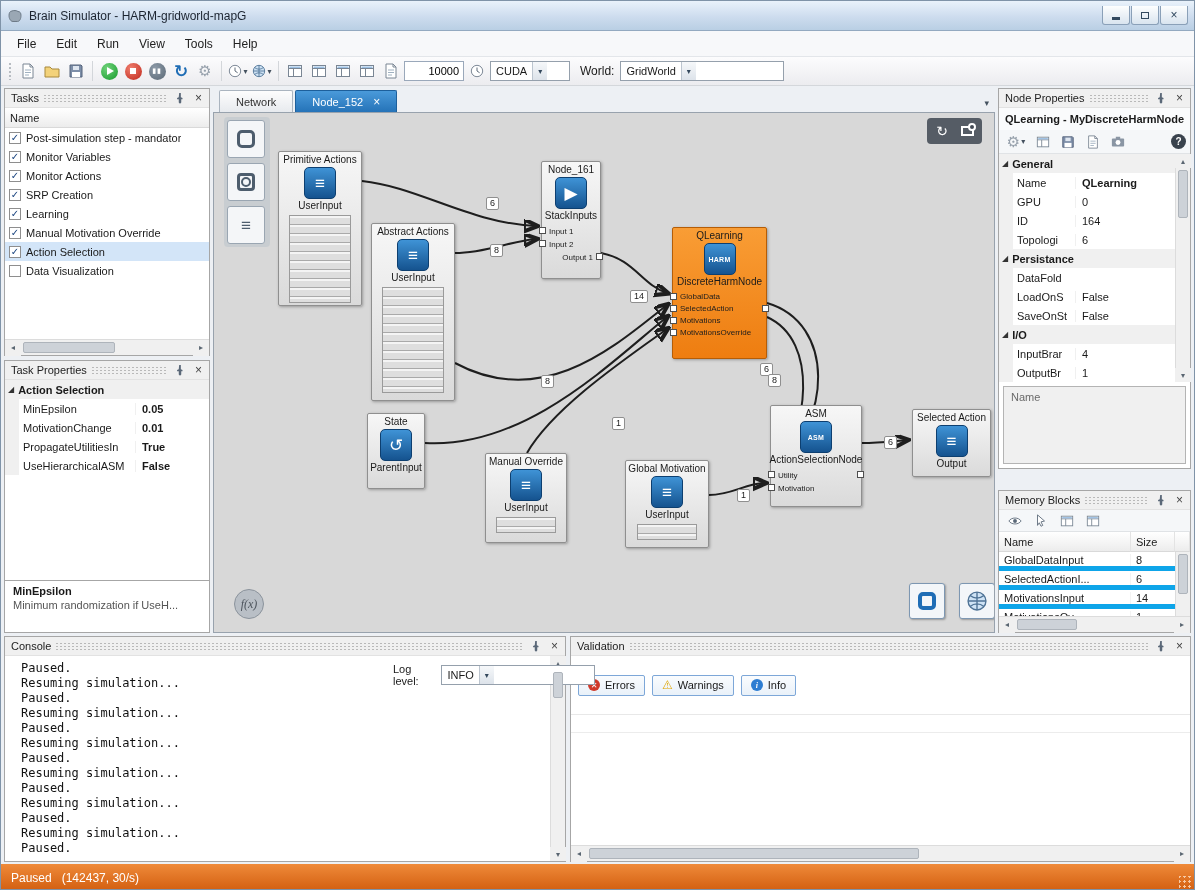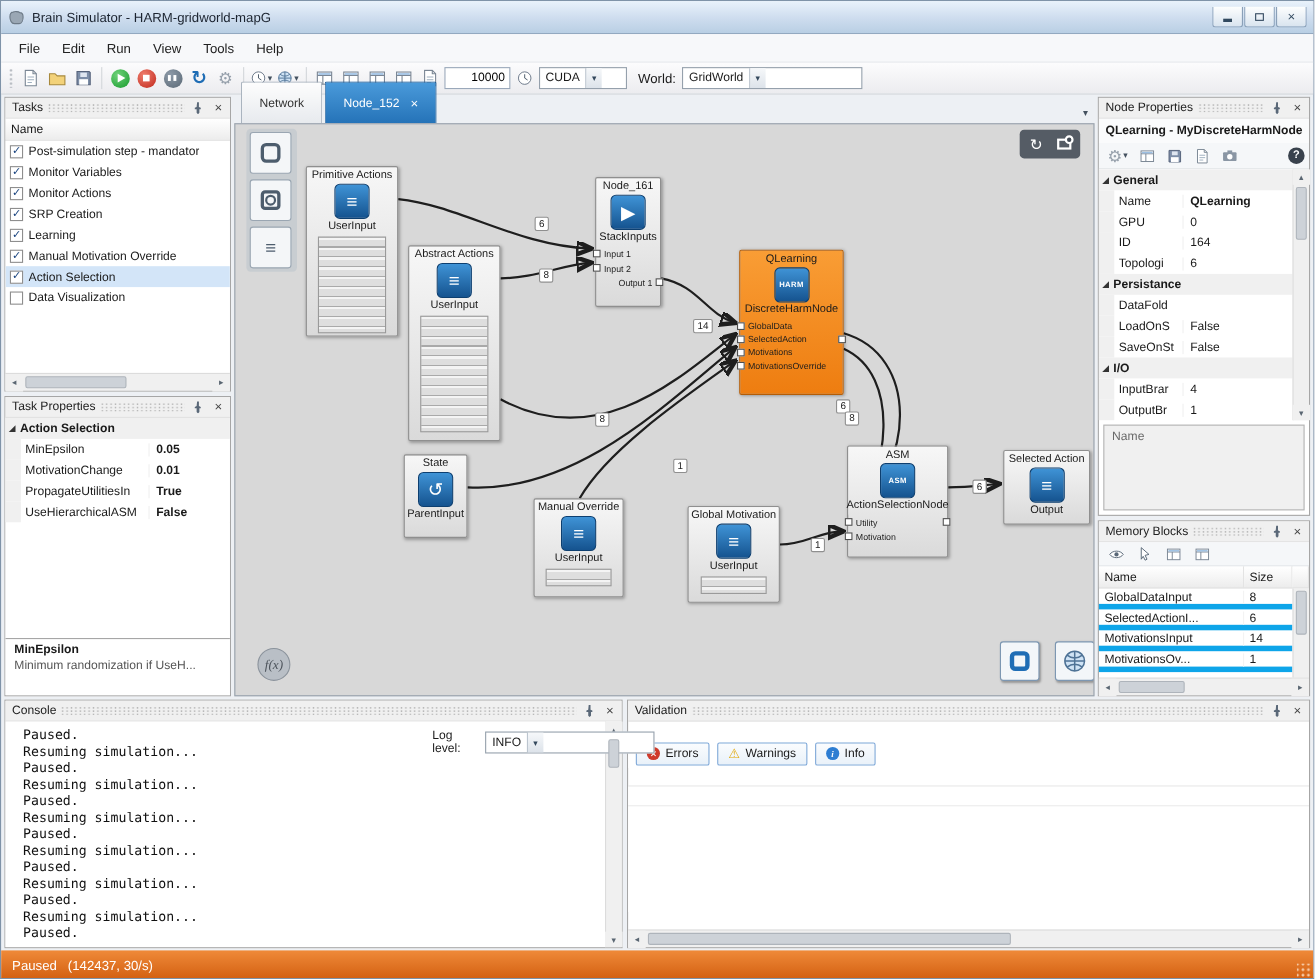--- a/index.html
+++ b/index.html
@@ -41,21 +41,21 @@
   .stepsinput{width:60px;height:20px;border:1px solid #9aa8ba;font-size:11px;text-align:right;padding:0 4px;background:#fff;}
   .combo{display:flex;align-items:center;height:20px;border:1px solid #95a0ac;background:#fff;}
   .combo .cv{padding:0 5px;font-size:11px;white-space:nowrap;overflow:hidden;}
   .combo .ca{width:15px;align-self:stretch;display:flex;align-items:center;justify-content:center;
     background:linear-gradient(#f6f8fa,#dde3ea);border-left:1px solid #bcc5cf;font-size:8px;color:#34485c;}
   .wlabel{font-size:12px;margin:0 4px 0 8px;}
   
   .main{height:548px;display:flex;gap:3px;padding:2px 3px 1px 3px;}
   .leftcol{width:206px;display:flex;flex-direction:column;gap:4px;}
   .centercol{flex:1;display:flex;flex-direction:column;min-width:0;}
-  .rightcol{width:193px;display:flex;flex-direction:column;gap:4px;}
+  .rightcol{width:193px;display:flex;flex-direction:column;gap:21px;}
   .panel{background:#fff;border:1px solid #a6a6a6;display:flex;flex-direction:column;min-height:0;}
   .ph{height:19px;flex:none;display:flex;align-items:center;gap:4px;padding:0 3px 0 6px;
       font-size:11px;color:#222;background:#f0f0f0;border-bottom:1px solid #e2e2e2;}
   .dots{flex:1;height:8px;background-image:radial-gradient(#b9b9b9 0.8px,transparent 1px);background-size:4px 3px;}
   .icbtn{width:15px;height:14px;display:flex;align-items:center;justify-content:center;color:#444;font-size:12px;line-height:1;}
   .colhead{height:20px;flex:none;display:flex;align-items:center;padding:0 5px;font-size:11px;
     background:linear-gradient(#ffffff,#f4f4f4 60%,#ececec);border-bottom:1px solid #d9d9d9;}
   
   .tasklist{flex:1;background:#fff;overflow:hidden;}
   .trow{height:19px;display:flex;align-items:center;gap:5px;padding-left:4px;white-space:nowrap;overflow:hidden;}
@@ -98,21 +98,21 @@
   .memhead{display:flex;}
   .memhead .mc{height:20px;display:flex;align-items:center;padding:0 5px;
      background:linear-gradient(#ffffff,#f4f4f4 60%,#ececec);border-bottom:1px solid #d9d9d9;border-right:1px solid #e3e3e3;}
   .mrow{display:flex;height:19px;align-items:flex-end;border-bottom:5px solid #0ea5e9;}
   .mname{flex:1;padding:0 5px;white-space:nowrap;overflow:hidden;border-right:1px solid #f3f3f3;}
   .msize{width:44px;padding:0 5px;}
   .membody{flex:1;display:flex;min-height:0;}
   .memrows{flex:1;min-width:0;}
   
   .tabstrip{height:24px;flex:none;display:flex;align-items:flex-end;background:#edf0f4;padding-left:6px;position:relative;}
-  .tab{height:38px;display:flex;align-items:center;padding:0 16px;font-size:11px;margin-right:2px;
+  .tab{height:22px;display:flex;align-items:center;padding:0 16px;font-size:11px;margin-right:2px;
     background:linear-gradient(#fdfdfd,#e7eaee);border:1px solid #aab4bf;border-bottom:none;border-radius:2px 2px 0 0;color:#333;}
   .tab.active{background:linear-gradient(#4a9ada,#2573b8);color:#fff;border-color:#1d5f9b;}
   .tclose{margin-left:10px;font-size:12px;color:#fff;}
   .tdd{position:absolute;right:6px;bottom:4px;font-size:9px;color:#44515f;}
   .canvas{flex:1;position:relative;background:#d8d8d8;border:1px solid #98a2ad;overflow:hidden;}
   .edges{position:absolute;left:0;top:0;}
   .edges path{fill:none;stroke:#1e1e1e;stroke-width:2;}
   .elab{position:absolute;background:#fff;border:1px solid #8f8f8f;border-radius:2px;font-size:9px;line-height:11px;padding:0 3px;color:#222;}
   .palette{position:absolute;left:10px;top:4px;width:46px;padding:3px;background:rgba(188,196,204,.55);border-radius:4px;
      display:flex;flex-direction:column;gap:5px;}

